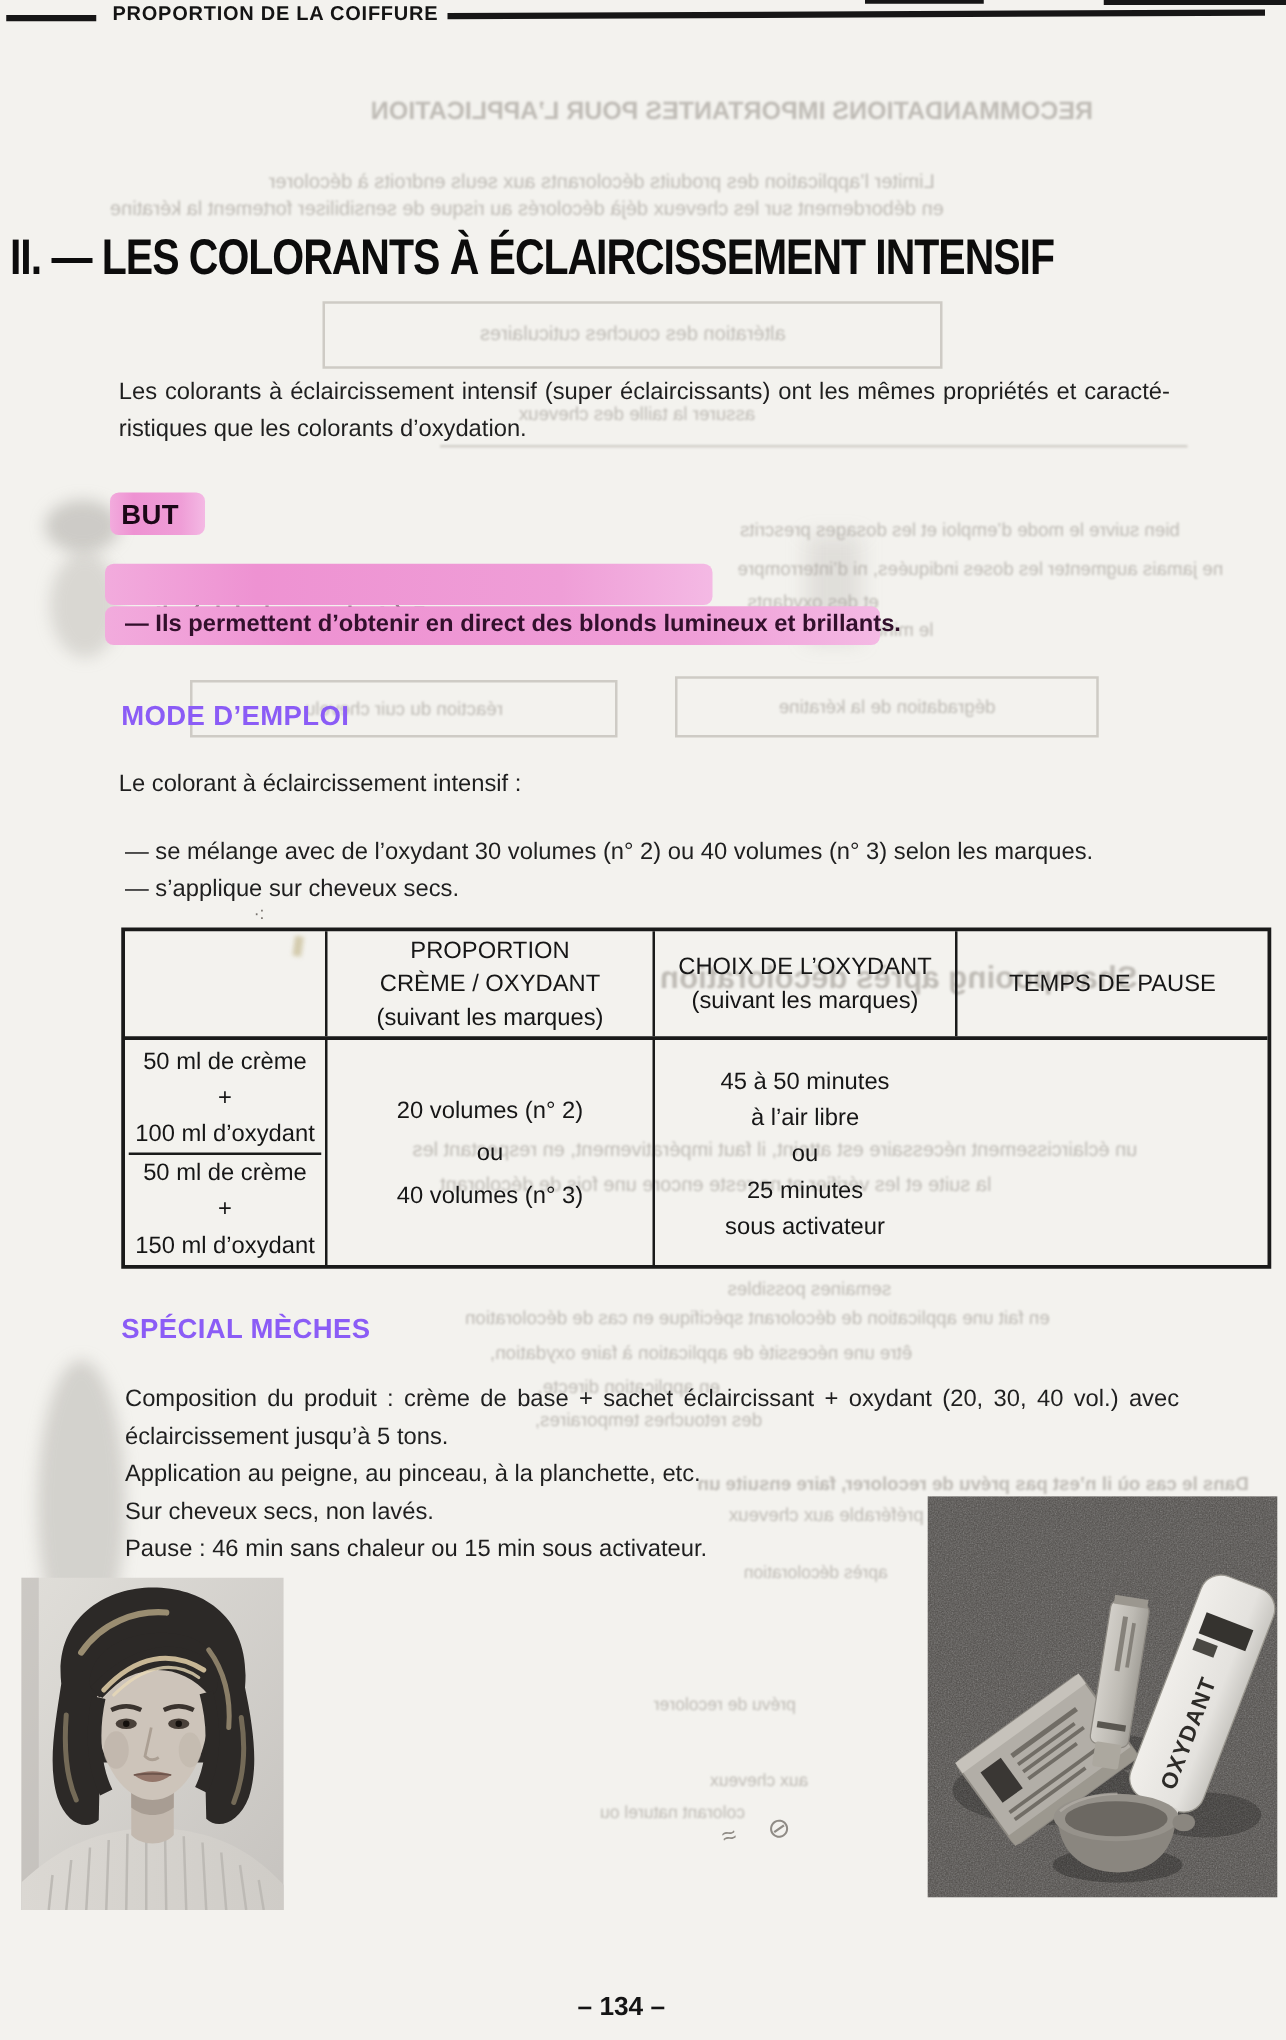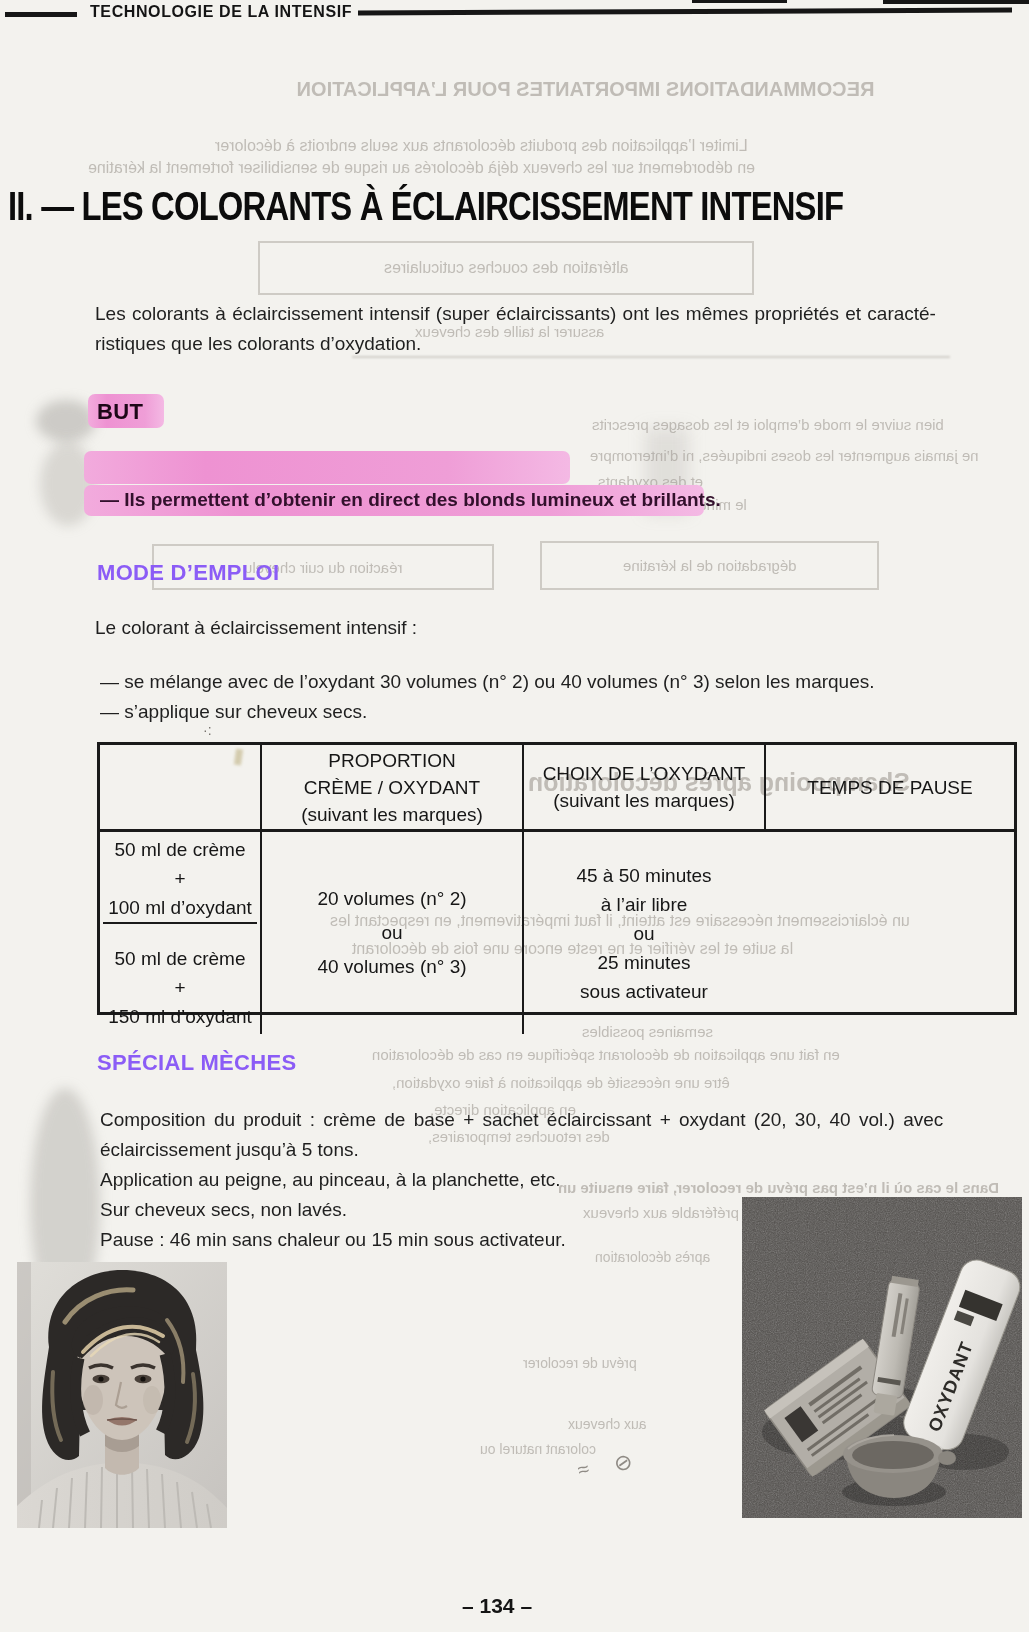--- a/index.html
+++ b/index.html
@@ -25,21 +25,21 @@
   
   .dtable{position:absolute;left:97px;top:742px;width:920px;height:273px;
           border:3px solid #1a1a1a;box-sizing:border-box;}
   .trow{display:grid;grid-template-columns:160px 262px 242px 1fr;}
   .trow.head{height:87px;border-bottom:3px solid #1a1a1a;box-sizing:border-box;}
   .trow.tbody{height:180px;}
   .cell{display:flex;flex-direction:column;align-items:center;justify-content:center;
         text-align:center;font-size:19px;line-height:27px;color:#161616;position:relative;}
   .cell+.cell{border-left:2px solid #1a1a1a;}
   .tbody .cell{line-height:29px;}
-  .prop{justify-content:stretch;padding:3px;line-height:29px;gap:20px;}
+  .prop{justify-content:stretch;padding:3px;line-height:29px;}
   .sub{flex:1;display:flex;flex-direction:column;align-items:center;justify-content:center;width:100%;box-sizing:border-box;}
   .sub.a{border-bottom:2px solid #1a1a1a;}
   .pausecell div{line-height:29px;}
   .photo{position:absolute;}
 </style>
 </head>
 <body>
 
 <div class="page">
 
@@ -75,21 +75,21 @@
   <div class="ghost" style="left:523px;top:1355px;font-size:14px;">prévu de recolorer</div>
   <div class="ghost" style="left:568px;top:1416px;font-size:14px;">aux cheveux</div>
   <div class="ghost" style="left:480px;top:1441px;font-size:14px;">colorant naturel ou</div>
 
   <div class="smudge" style="left:36px;top:400px;width:60px;height:42px;background:rgba(136,132,126,.35);"></div>
   <div class="smudge" style="left:40px;top:442px;width:56px;height:84px;background:rgba(150,146,140,.28);"></div>
   <div class="smudge" style="left:30px;top:1088px;width:70px;height:232px;background:rgba(140,136,130,.30);"></div>
   <div class="smudge" style="left:645px;top:428px;width:44px;height:86px;background:rgba(160,156,150,.22);filter:blur(8px);border-radius:0;"></div>
 
   <div class="rule abs" style="left:5px;top:12px;width:72px;height:5px;"></div>
-  <div class="abs" style="left:90px;top:3px;font-weight:bold;font-size:16px;letter-spacing:.6px;white-space:nowrap;color:#141414;">TECHNOLOGIE DE LA INTENSIF</div>
+  <div class="abs" style="left:90px;top:3px;font-weight:bold;font-size:16px;letter-spacing:.6px;white-space:nowrap;color:#141414;">PROPORTION DE LA COIFFURE</div>
   <div class="rule abs" style="left:358px;top:9px;width:654px;height:5px;transform:rotate(-0.25deg);"></div>
   <div class="rule abs" style="left:692px;top:0;width:95px;height:3px;"></div>
   <div class="rule abs" style="left:883px;top:0;width:146px;height:4px;"></div>
 
   <div class="abs" style="left:8px;top:184px;font-weight:bold;font-size:40px;letter-spacing:-1px;color:#0c0c0c;
        white-space:nowrap;transform:scaleX(.82);transform-origin:left top;">II. — LES COLORANTS À ÉCLAIRCISSEMENT INTENSIF</div>
 
   <div class="txt abs" style="left:95px;top:302px;word-spacing:1px;">Les colorants à éclaircissement intensif (super éclaircissants) ont les mêmes propriétés et caracté-</div>
   <div class="txt abs" style="left:95px;top:332px;">ristiques que les colorants d’oxydation.</div>
 

